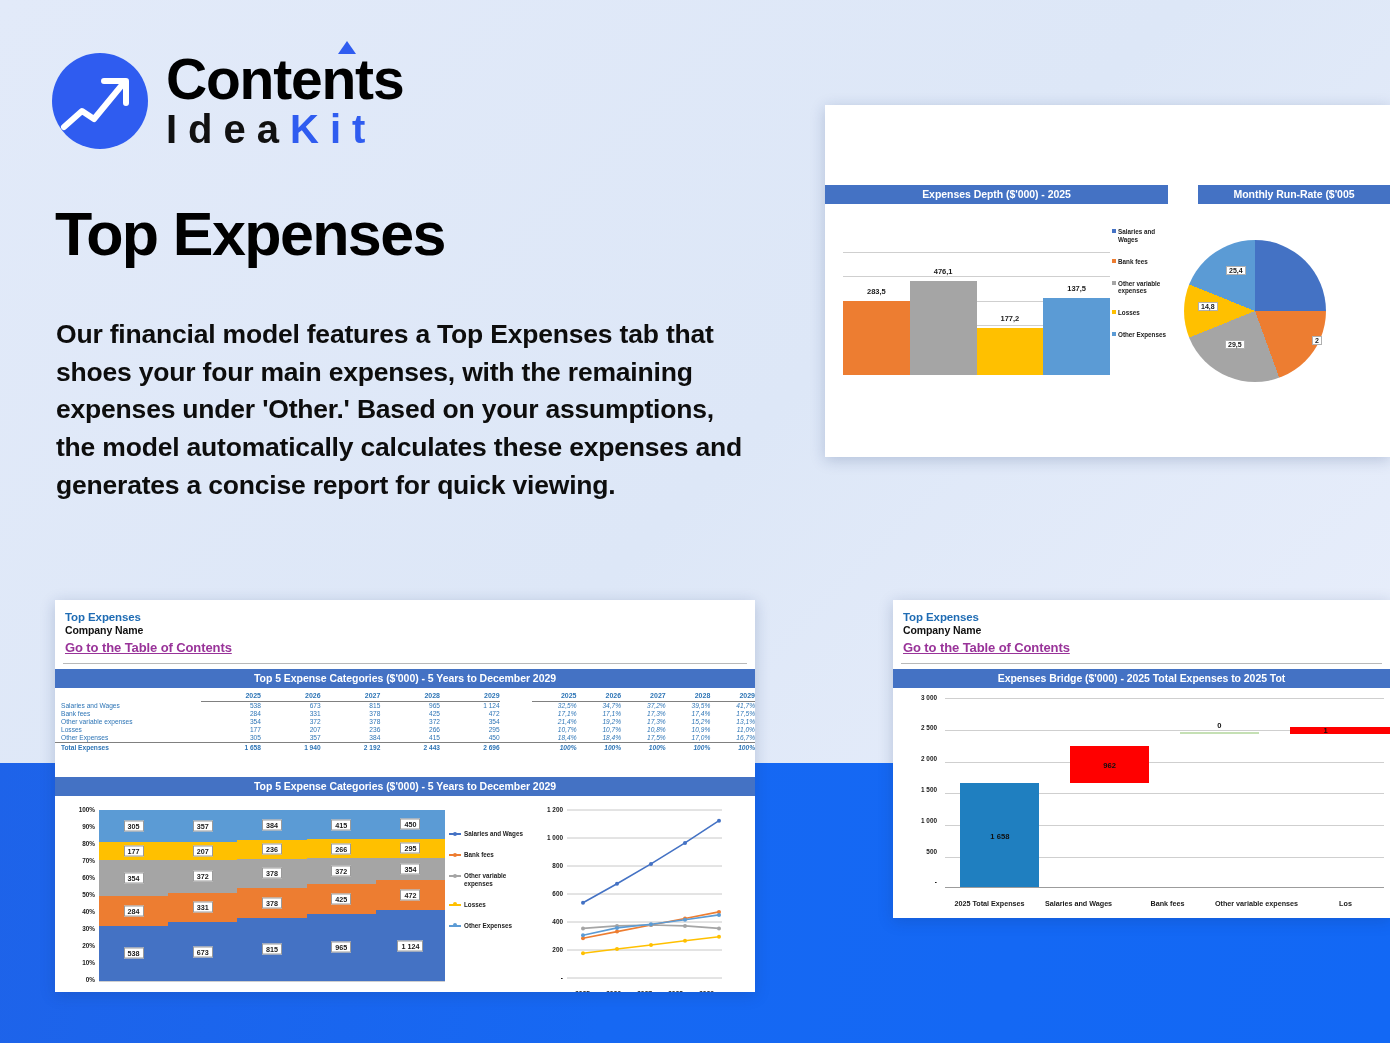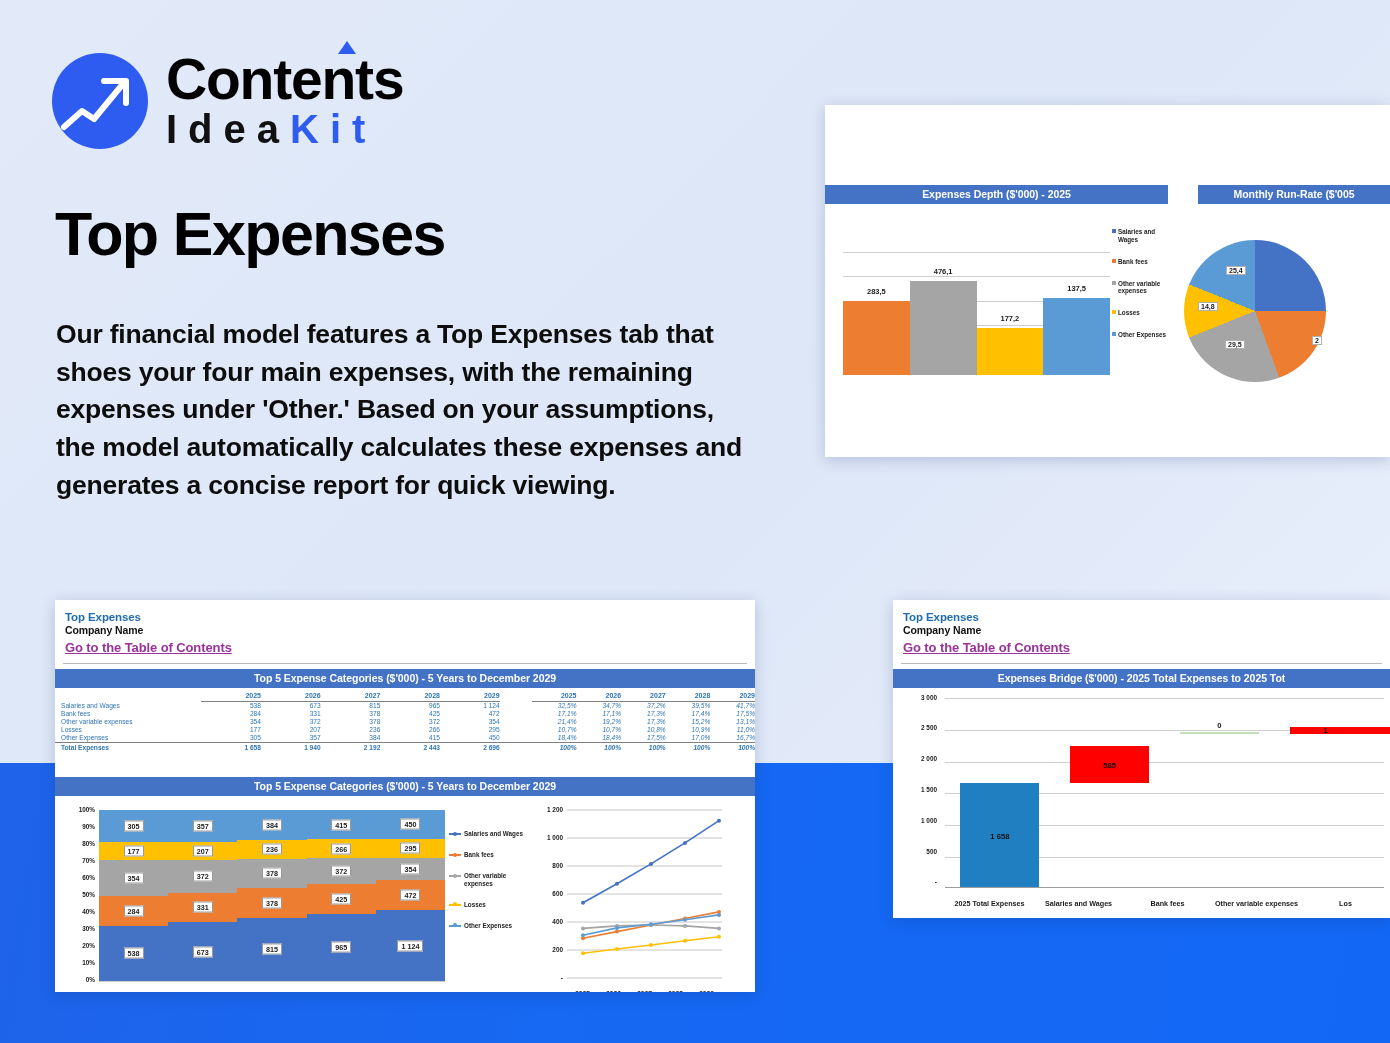--- a/index.html
+++ b/index.html
@@ -644,21 +644,21 @@
       <div class="grid-line" style="top:83.33%"></div>
 
       <div id="bridge-bars">
         <div class="wcol">
           <div class="wbar" style="background:#1f7fc0;bottom:0;height:55.3%">
             <span>1 658</span>
           </div>
         </div>
         <div class="wcol">
           <div class="wbar" style="background:#ff0000;bottom:55.3%;height:19.5%">
-            <span>585</span>
+            <span>962</span>
           </div>
         </div>
         <div class="wcol wzero">
           <div class="wbar" style="background:#c5e0b4;bottom:81.1%;height:2px">
             <span>0</span>
           </div>
         </div>
         <div class="wcol">
           <div class="wbar" style="background:#ff0000;bottom:81.1%;height:4.0%;left:14%;width:130%">
             <span style="text-align:left;padding-left:34px">1</span>

